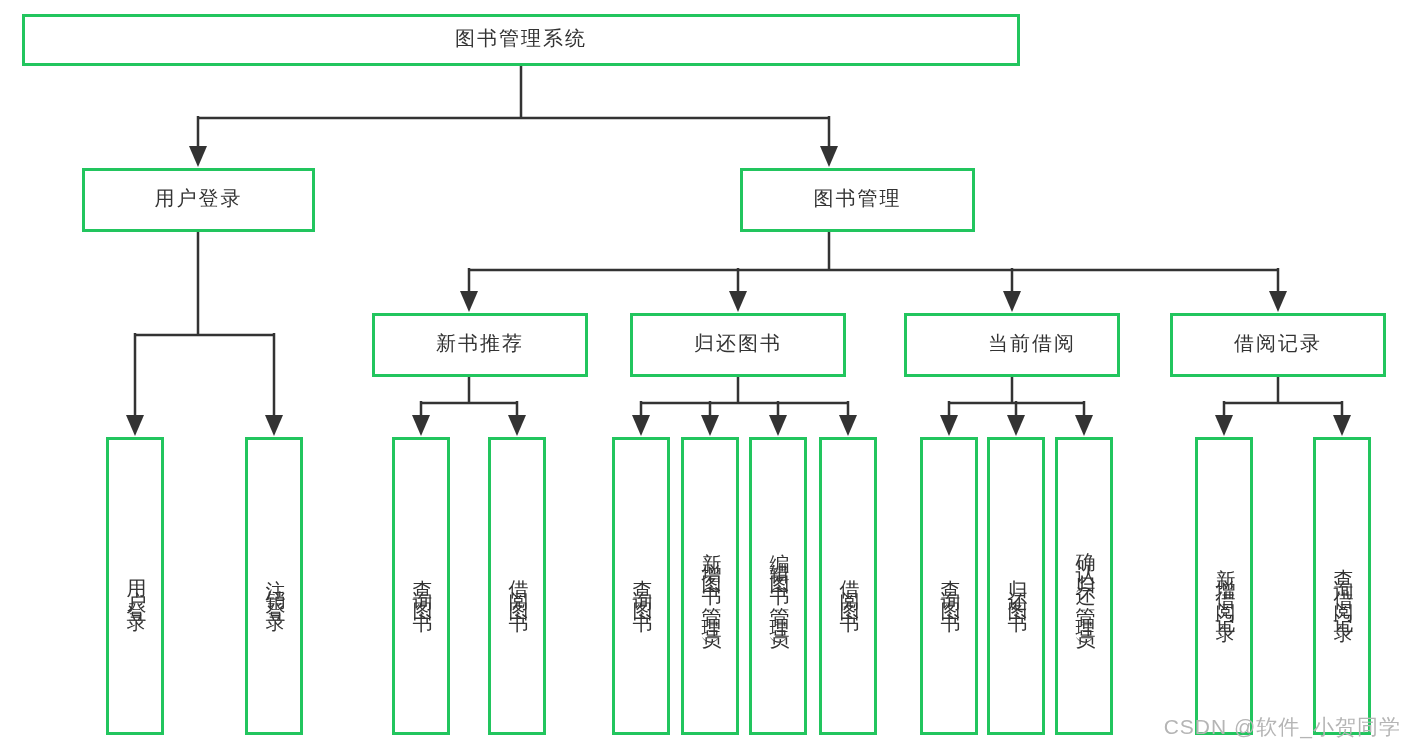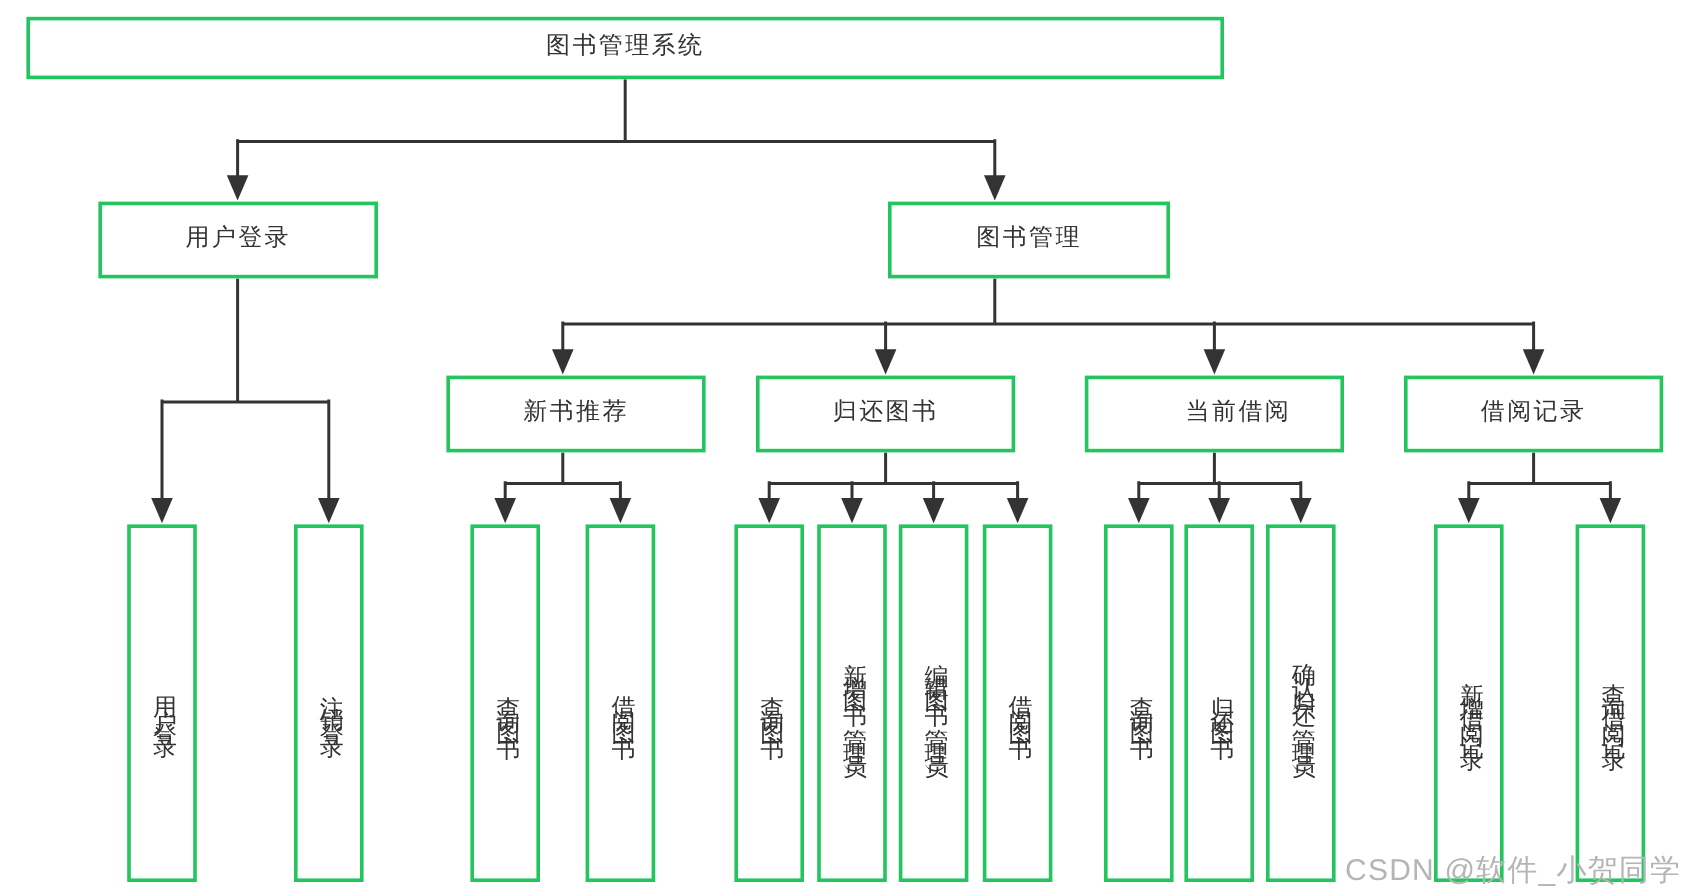--- a/index.html
+++ b/index.html
@@ -33,21 +33,21 @@
   }
   #connectors{
     position:absolute;left:0;top:0;width:1405px;height:747px;
   }
   #connectors path{stroke:#333333;stroke-width:2.5;fill:none;}
   #connectors polygon{fill:#333333;stroke:none;}
   #watermark{
     position:absolute;
     right:4px;bottom:6px;
     color:#b5b5b5;
-    font-size:25px;
+    font-size:21px;
     letter-spacing:1px;
     white-space:nowrap;
   }
 </style>
 </head>
 <body>
 
 <div id="stage">
 
   <svg id="connectors" viewBox="0 0 1405 747" xmlns="http://www.w3.org/2000/svg" aria-hidden="true">

